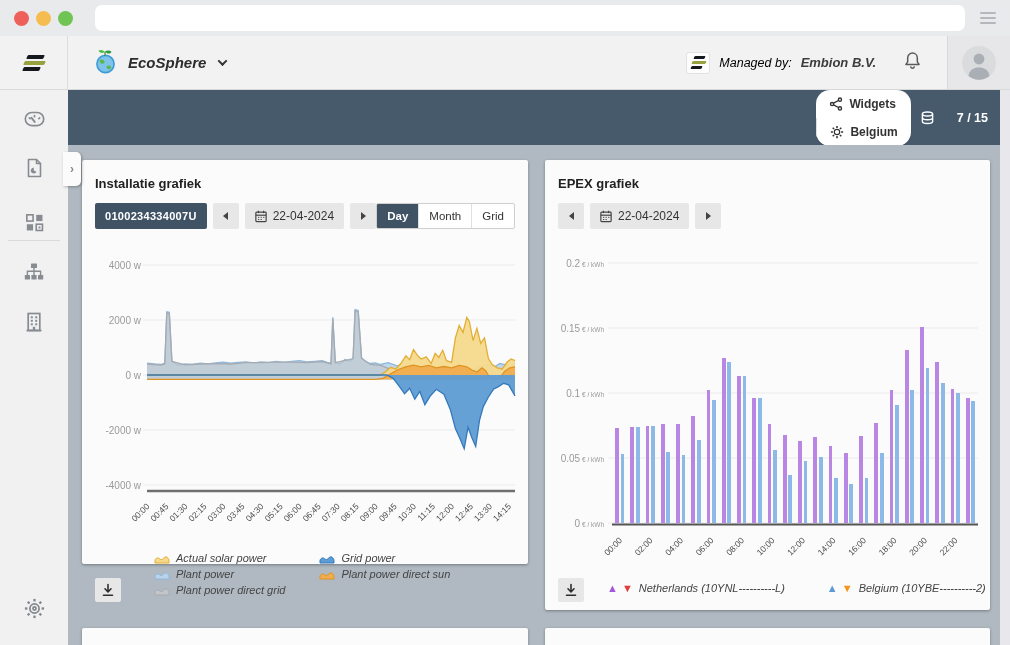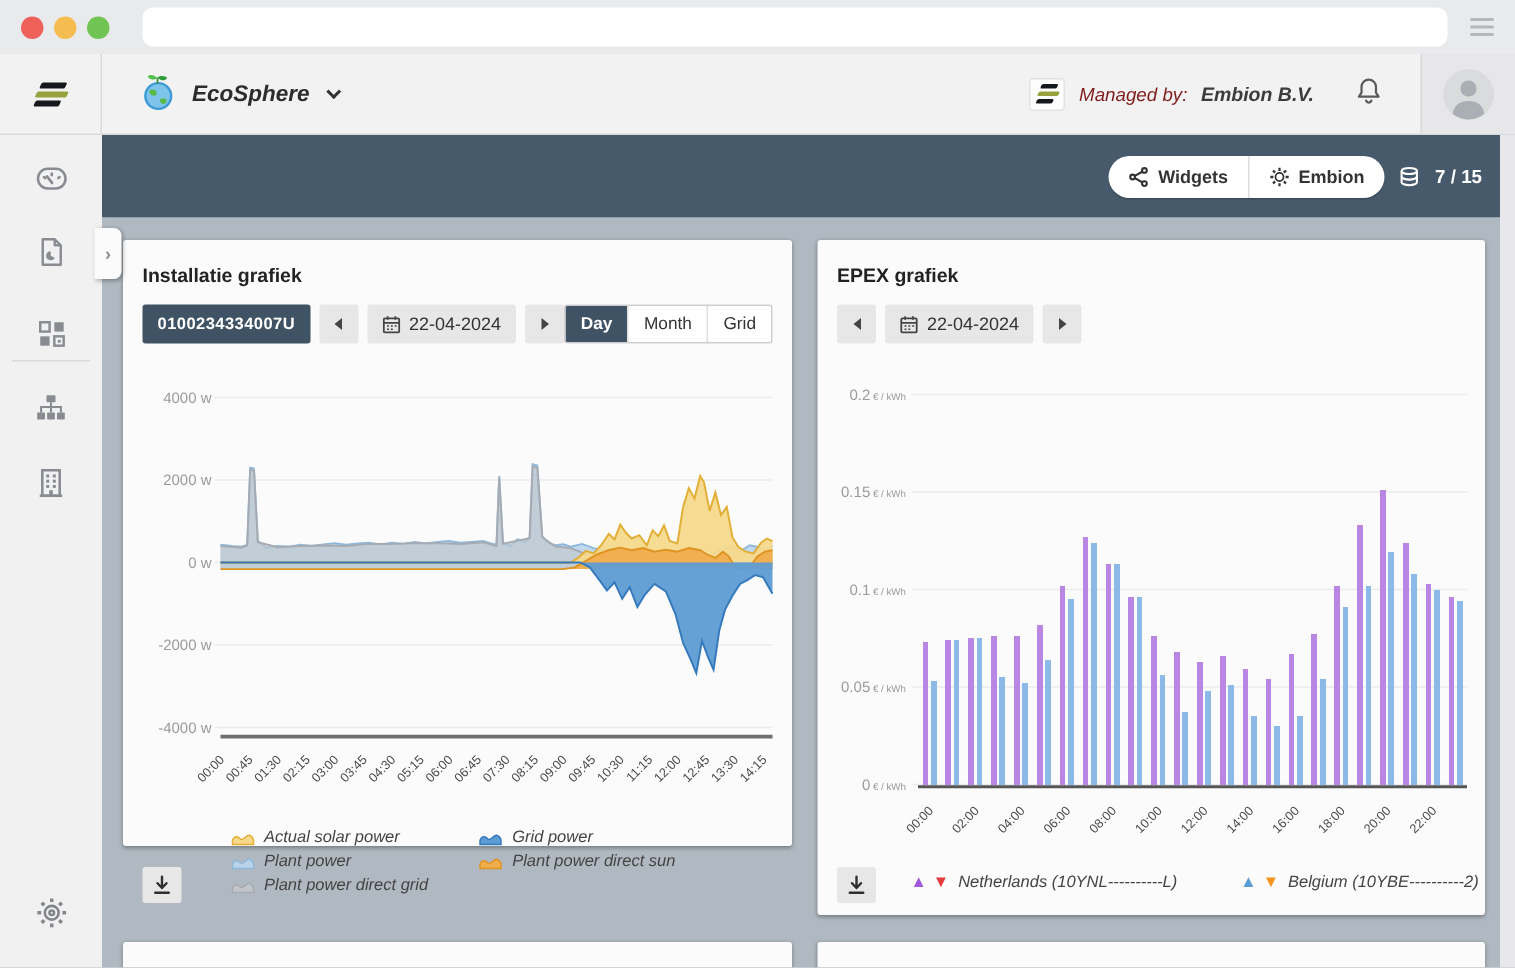--- a/index.html
+++ b/index.html
@@ -27,33 +27,33 @@
   .brand { display:flex; align-items:center; gap:9px; padding-left:24px; cursor:pointer; }
   .brand-name { font-size:15px; font-weight:bold; color:#2c2c2c; }
   .chev { display:inline-block; width:7px; height:7px; border-right:2px solid #333; border-bottom:2px solid #333; transform:rotate(45deg) translate(-1px,-1px); margin-left:4px; }
   .hdr-right { margin-left:auto; display:flex; align-items:center; height:100%; }
   .managed { display:flex; align-items:center; gap:9px; margin-right:26px; }
   .mini-logo-box { width:24px; height:22px; background:#fdfdfd; border:1px solid #e2e2e2; border-radius:3px; display:flex; align-items:center; justify-content:center; }
   .mini-logo-box .embion-logo i { height:3px; }
   .mini-logo-box .embion-logo i:nth-child(1){ width:11px; margin-left:3px; }
   .mini-logo-box .embion-logo i:nth-child(2){ width:14px; margin-left:1px; }
   .mini-logo-box .embion-logo i:nth-child(3){ width:11px; }
-  .managed-label { font-size:12.5px; color:#7f1d1d; }
+  .managed-label { font-size:12.5px; color:#000000; }
   .managed-value { font-size:13px; font-weight:bold; color:#3c3c3c; }
   .bell-wrap { margin-right:24px; cursor:pointer; }
   .avatar-sec { width:63px; height:100%; background:#e7e7e9; border-left:1px solid #d8d8da; display:flex; align-items:center; justify-content:center; cursor:pointer; }
 
   
   .navbar { position:absolute; left:68px; top:90px; width:932px; height:55px; background:#475a6c; display:flex; align-items:center; padding:0 12px; box-shadow:0 2px 3px rgba(0,0,0,.25); }
   .dash-btn { background:#fff; border-radius:2px; height:30px; padding:0 14px; display:flex; align-items:center; font-size:13px; font-weight:bold; color:#333; cursor:pointer; box-shadow:0 1px 1px rgba(0,0,0,.2); }
   .nav-right { margin-left:auto; display:flex; align-items:center; }
-  .btn-group { display:flex; background:#fff; border-radius:14px; overflow:hidden; box-shadow:0 1px 1px rgba(0,0,0,.2); }
+  .btn-group { display:flex; background:#fff; border-radius:14px; overflow:hidden; box-shadow:0 1px 1px rgba(0,0,0,.2);flex-direction:column; }
   .nav-btn { height:28px; padding:0 13px; display:flex; align-items:center; gap:6px; font-size:12px; font-weight:bold; color:#333; cursor:pointer; }
   .nav-btn + .nav-btn { border-left:1px solid #ddd; }
-  .counter { display:flex; align-items:flex-start; gap:11px; color:#fff; font-size:12.5px; font-weight:bold; margin-left:10px; cursor:pointer; }
+  .counter { display:flex; align-items:flex-start; gap:23px; color:#fff; font-size:12.5px; font-weight:bold; margin-left:10px; cursor:pointer; }
 
   
   .sidebar { position:absolute; left:0; top:90px; width:68px; height:555px; background:#f1f1f2; }
   .sb-ic { position:absolute; left:0; width:68px; height:36px; display:flex; align-items:center; justify-content:center; cursor:pointer; }
   .sb-div { position:absolute; left:8px; right:8px; top:150px; height:1px; background:#dadada; }
 
   
   .content { position:absolute; left:68px; top:145px; width:932px; height:500px; background:#b0b9c1; overflow:hidden; }
   .right-strip { position:absolute; left:1000px; top:90px; width:10px; height:555px; background:#e7e7ec; }
   .expander { position:absolute; left:63px; top:152px; width:18px; height:34px; background:#fbfbfb; border-radius:0 5px 5px 0; box-shadow:1px 1px 3px rgba(0,0,0,.3); z-index:5; color:#8a8a8a; font-size:12px; font-weight:bold; display:flex; align-items:center; justify-content:center; cursor:pointer; }
@@ -170,21 +170,21 @@
             <line x1="12" y1="1.5" x2="12" y2="5"></line>
               <line x1="12" y1="19" x2="12" y2="22.5"></line>
             <line x1="1.5" y1="12" x2="5" y2="12"></line>
               <line x1="19" y1="12" x2="22.5" y2="12"></line>
             <line x1="4.6" y1="4.6" x2="7" y2="7"></line>
               <line x1="17" y1="17" x2="19.4" y2="19.4"></line>
             <line x1="4.6" y1="19.4" x2="7" y2="17"></line>
               <line x1="17" y1="7" x2="19.4" y2="4.6"></line>
           </g>
         </svg>
-        <span>Embion</span>
+        <span>Belgium</span>
       </div>
     </div>
     <div class="counter">
       <svg width="13" height="14" viewBox="0 0 14 15" fill="none" stroke="#fff" stroke-width="1.5">
         <ellipse cx="7" cy="3.2" rx="5.5" ry="2.2"></ellipse>
         <path d="M1.5 3.2v4c0 1.2 2.5 2.2 5.5 2.2s5.5-1 5.5-2.2v-4"></path>
         <path d="M1.5 7.2v4c0 1.2 2.5 2.2 5.5 2.2s5.5-1 5.5-2.2v-4"></path>
       </svg>
       <span>7 / 15</span>
     </div>

